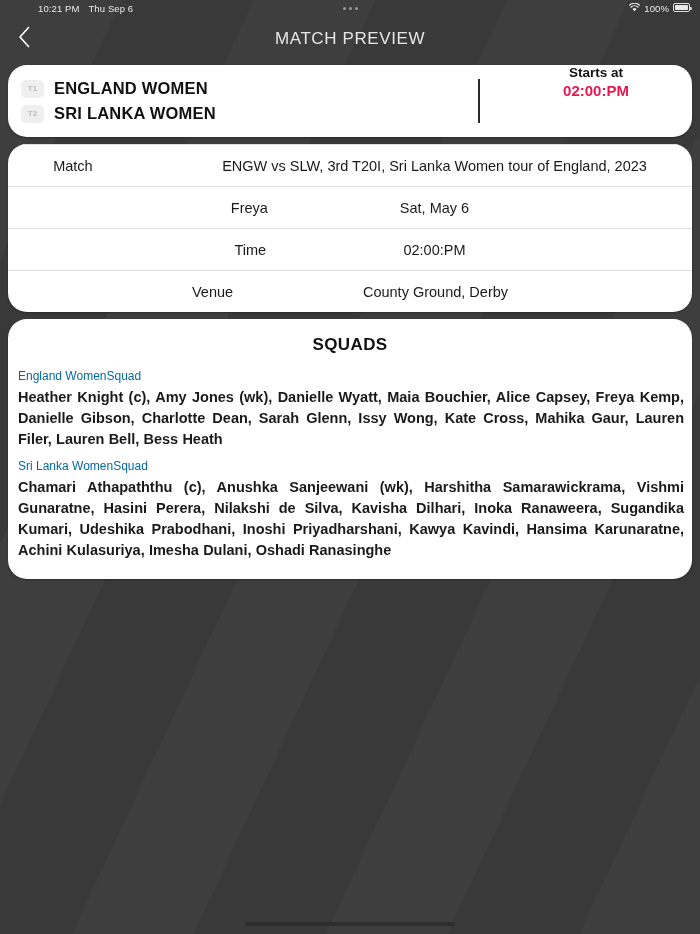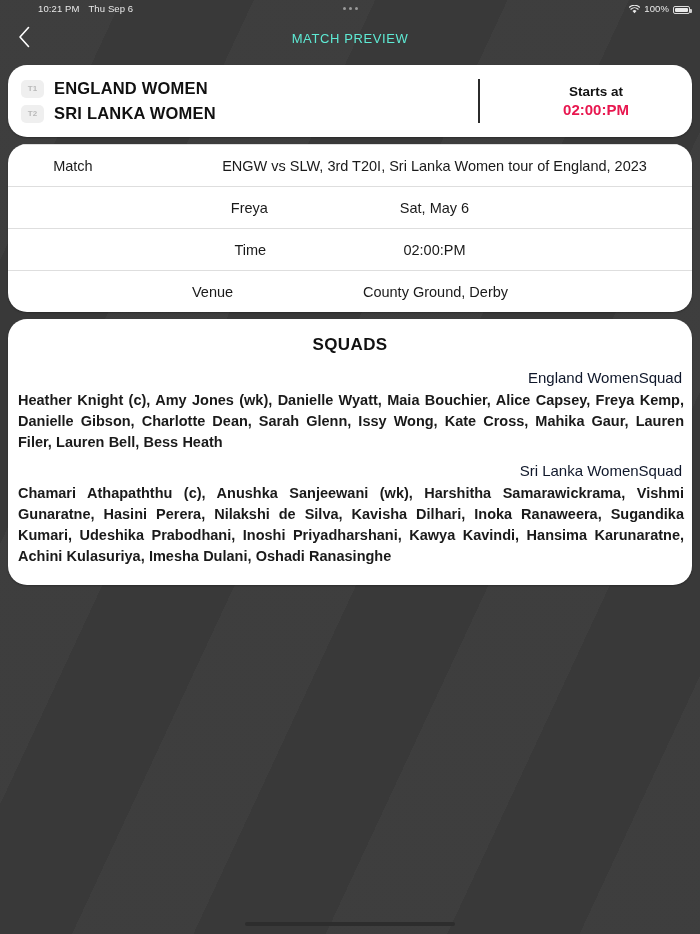--- a/index.html
+++ b/index.html
@@ -30,21 +30,21 @@
     position:relative;
     z-index:5;
   }
   .sb-left{ display:flex; align-items:flex-start; gap:9px;margin-left:28px; }
   .sb-dots{
     position:absolute; left:0; right:0; top:0; bottom:0;
     display:flex; align-items:center; justify-content:center;
     gap:3px; pointer-events:none;
   }
   .sb-dots i{ width:3px;height:3px;border-radius:50%;background:#9a9a9a;display:block; }
-  .sb-right{ margin-left:auto; display:flex; align-items:flex-end; gap:4px; }
+  .sb-right{ margin-left:auto; display:flex; align-items:flex-start; gap:4px; }
   .wifi{ width:11px; height:9px; position:relative; display:block; }
   .battery{
     width:17px; height:8.5px;
     border:1px solid #dcdcdc; border-radius:2px;
     position:relative; display:block;
   }
   .battery::before{
     content:""; position:absolute; left:1px; top:1px; bottom:1px; right:1px;
     background:#e9e9e9; border-radius:1px;
   }
@@ -62,22 +62,22 @@
   }
   .back-btn{
     width:40px; height:40px;
     display:flex; align-items:center; justify-content:center;
     margin-left:4px;
     cursor:pointer;
   }
   .nav-title{
     position:absolute; left:0; right:0;
     text-align:center;
-    color:#5eead4;
-    font-size:13px;
+    color:#e5e5e5;
+    font-size:17px;
     letter-spacing:.6px;
     font-weight:400;
     pointer-events:none;
   }
 
   
   .card{
     background:#fff;
     border-radius:19px;
     margin:0 8px 7px 8px;
@@ -114,21 +114,21 @@
   }
   .teams-divider{
     width:2px;
     background:#2b2b2b;
     margin:14px 0;
     flex:0 0 auto;
   }
   .teams-right{
     width:212px;
     display:flex; flex-direction:column;
-    align-items:center; justify-content:center;
+    align-items:center; justify-content:flex-start;
     gap:2px;
     padding-left:20px;
   }
   .starts-label{ font-size:13.5px; font-weight:700; color:#121212; }
   .starts-time{ font-size:15px; font-weight:700; }
 
   
   .section-title{
     text-align:center;
     font-size:17px;
@@ -153,24 +153,23 @@
   }
   .info-value{
     font-size:14.5px;
     color:#1a1a1a;
   }
   .info-row.venue .info-value{ padding-left:2px; }
 
   
   .squads-card{ padding-bottom:9px; }
   .squad-heading{
-    font-size:15px;
-    color:#0f172a;
+    font-size:12px;
+    color:#0369a1;
     padding:0 10px 4px 10px;
-    text-align:right;
   }
   .squad-players{
     font-size:14.5px;
     color:#1a1a1a;
     line-height:1.45;
     text-align:justify;
     text-align-last:left;
     padding:0 8px 9px 10px;
     word-spacing:.2px;
     font-weight:bold;

